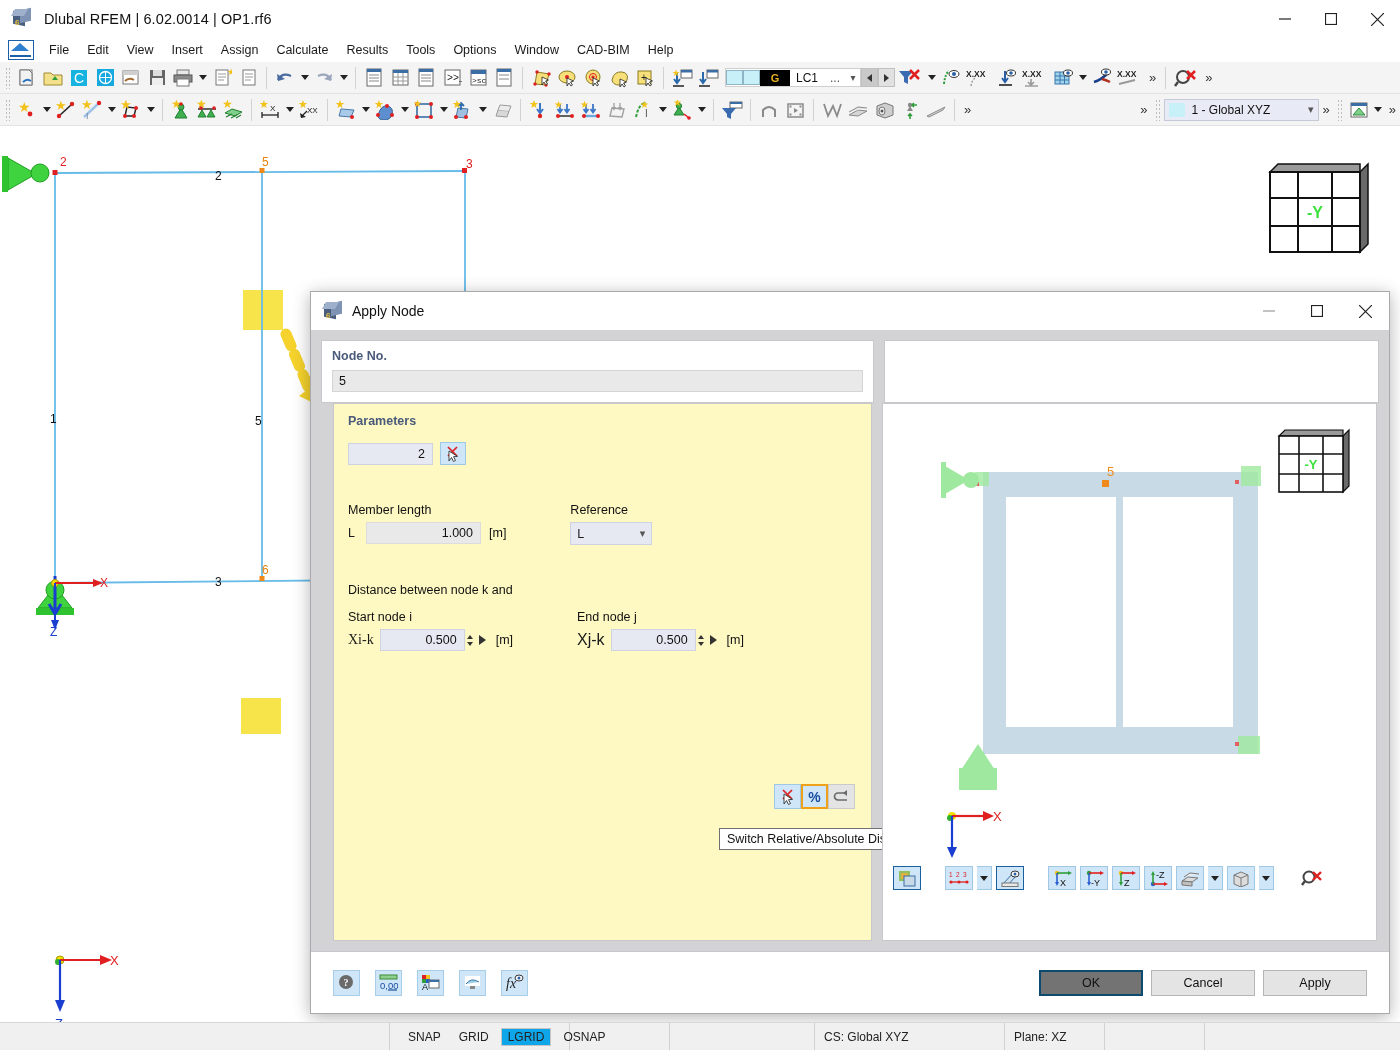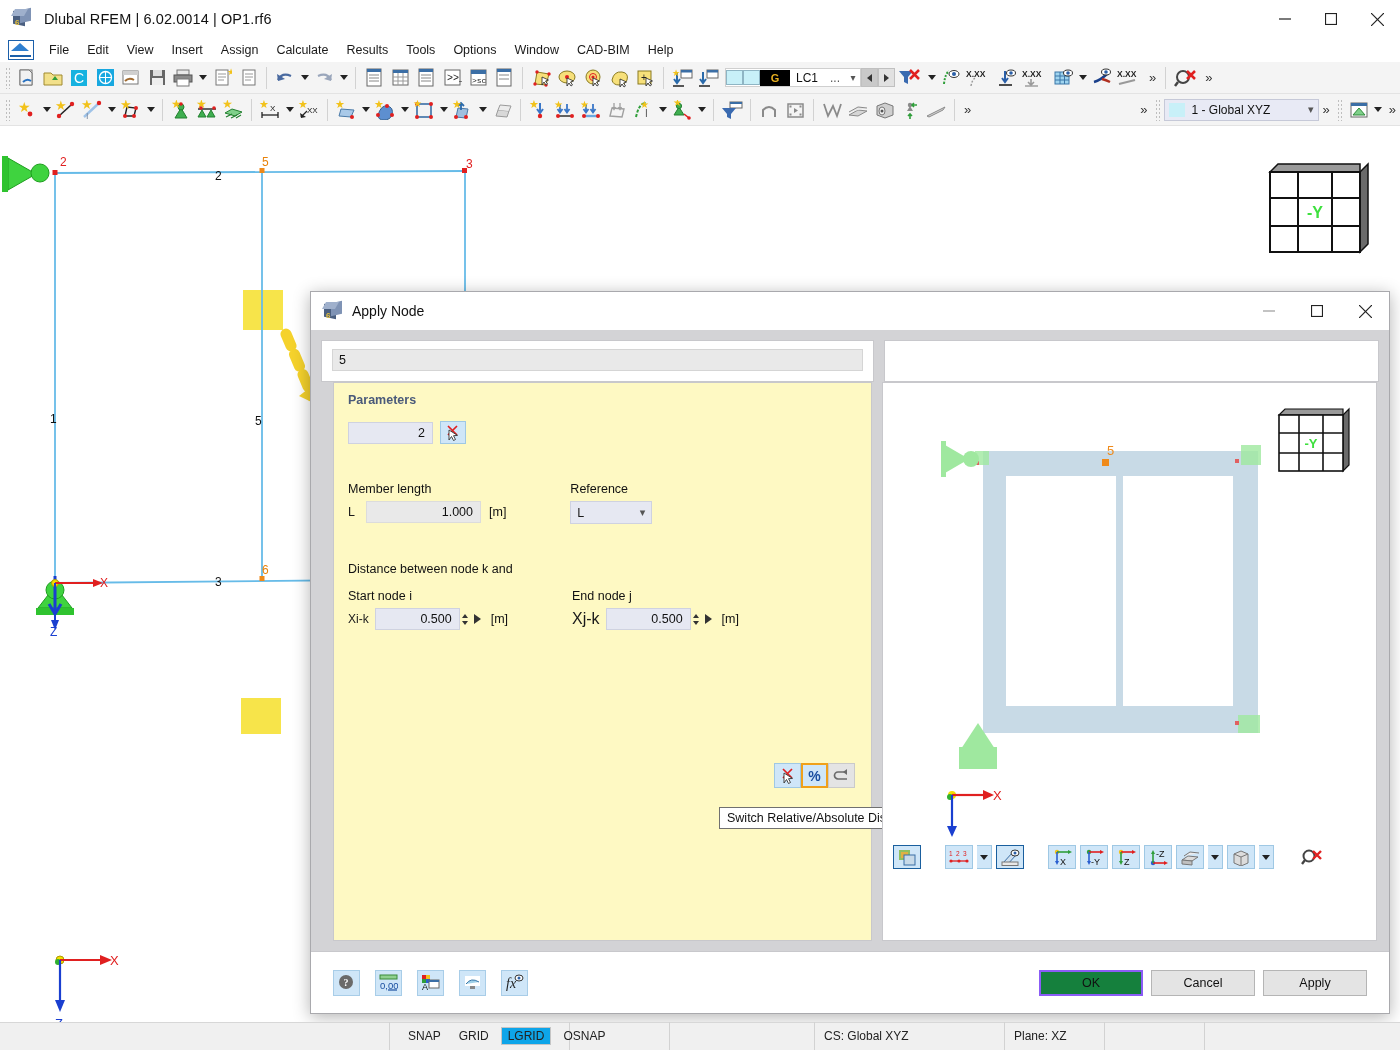--- a/index.html
+++ b/index.html
@@ -97,21 +97,21 @@
   #viewport{
     position:absolute; left:0; top:138px; right:0; bottom:28px;
     background:#ffffff; overflow:hidden;
   }
   #vp-svg{position:absolute;left:0;top:0;}
 
   
   #statusbar{
     position:absolute;left:0;bottom:0;width:1400px;height:28px;
     background:#f0f0f0;border-top:1px solid #d7d7d7;
-    display:flex;align-items:flex-end;font-size:12px;color:#222;
+    display:flex;align-items:center;font-size:12px;color:#222;
   }
   .sb-cell{height:28px;display:flex;align-items:center;padding:0 9px;border-right:1px solid #d2d2d2;}
   .sb-tog{padding:1px 6px;margin:0 3px;}
   .sb-tog.active{background:#0ea5e9;border:1px solid #c5c5c5;}
 
   
   #dialog{
     position:absolute; left:310px; top:291px; width:1080px; height:723px;
     background:#d3d3d6; border:1px solid #a9a9ad;
     box-shadow:0 3px 16px rgba(0,0,0,.30);
@@ -190,21 +190,21 @@
   
   #dlg-footer{
     height:62px;background:#fff;border-top:1px solid #c8c8cc;margin:10px -10px 0 -10px;
     display:flex;align-items:center;padding:0 22px;flex:none;
   }
   .fbtn{width:27px;height:26px;background:#cfe6f8;border:1px solid #a8cde8;margin-right:15px;display:flex;align-items:center;justify-content:center;}
   .dbtn{
     width:104px;height:26px;background:#e4e4e4;border:1px solid #b5b5b5;
     font-size:12.5px;display:flex;align-items:center;justify-content:center;color:#111;
   }
-  .dbtn.primary{border:2px solid #8b5cf6;background:#15803d;}
+  .dbtn.primary{border:2px solid #0c4a6e;background:#737373;}
 
   
   #pv-toolbar{
     height:38px;display:flex;align-items:center;padding:0 10px;gap:4px;flex:none;
     border-top:0px;
   }
   .pvb{width:28px;height:24px;background:#cfe6f8;border:1px solid #9fc8e4;display:flex;align-items:center;justify-content:center;position:relative;}
   .pvb.framed{border:1.5px solid #1a5f9e;}
   .pvcaret{width:15px;height:24px;background:#cfe6f8;border:1px solid #9fc8e4;border-left:none;display:flex;align-items:center;justify-content:center;}
   .pvcaret:after{content:"";border-left:4px solid transparent;border-right:4px solid transparent;border-top:5px solid #222;}
@@ -954,20 +954,21 @@
             <line x1="13" y1="0" x2="0" y2="13" stroke="#222" stroke-width="1.2"></line>
           </svg>
       </div>
     </div>
   </div>
 
   <div id="dlg-body">
 
     <div class="row-top">
       <div id="node-panel">
+        <div class="grp-title">Node No.</div>
         <div id="node-value">5</div>
       </div>
       <div id="right-blank"></div>
     </div>
 
 
     <div id="tab-content">
 
       <div id="params-panel">
         <div class="sec-title">Parameters</div>
@@ -999,21 +1000,21 @@
             </div>
           </div>
         </div>
 
         <div class="fld-label" style="margin-bottom:13px;">Distance between node k and</div>
 
         <div style="display:flex;gap:64px;">
           <div>
             <div class="fld-label">Start node i</div>
             <div style="display:flex;align-items:center;gap:6px;">
-              <span style="font-size:12px;">Xi-k</span>
+              <span style="font-size:14px;font-family:Liberation Serif, serif;">Xi-k</span>
               <div style="display:flex;align-items:center;">
                 <div class="inp" style="width:85px;">0.500</div>
                 <div class="spin">
                     <i class="up"></i>
                     <i class="dn"></i>
                   </div>
                 <div class="playbtn"></div>
               </div>
               <span class="unit">[m]</span>
             </div>

